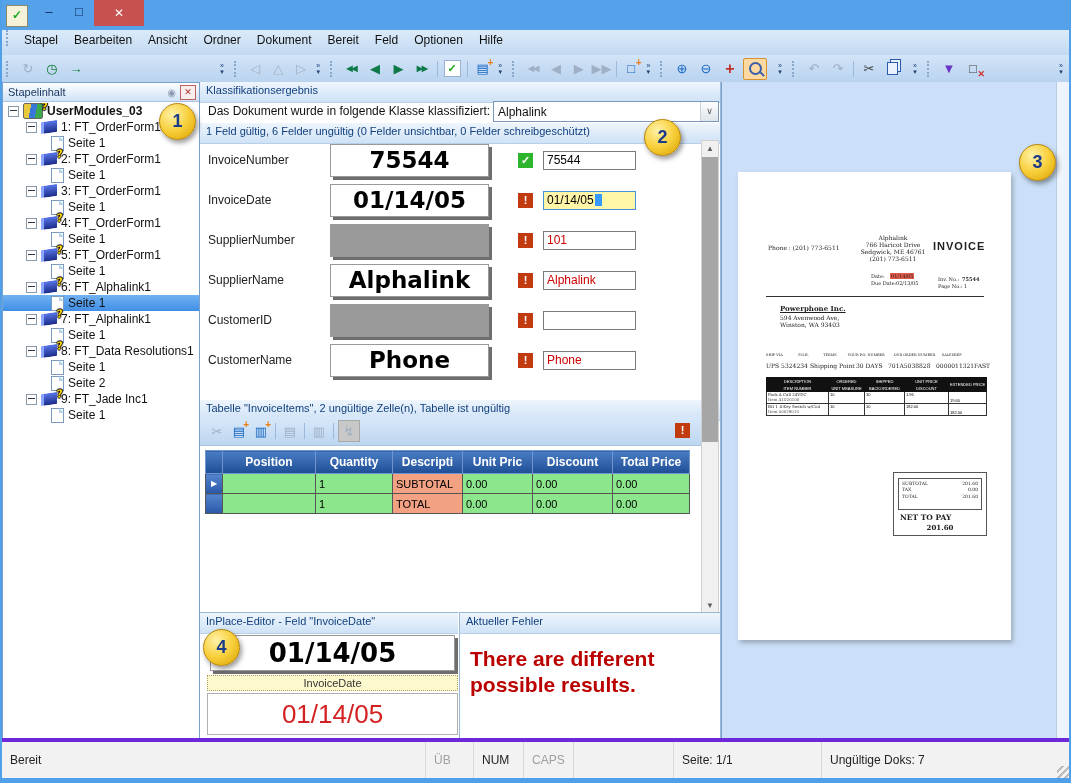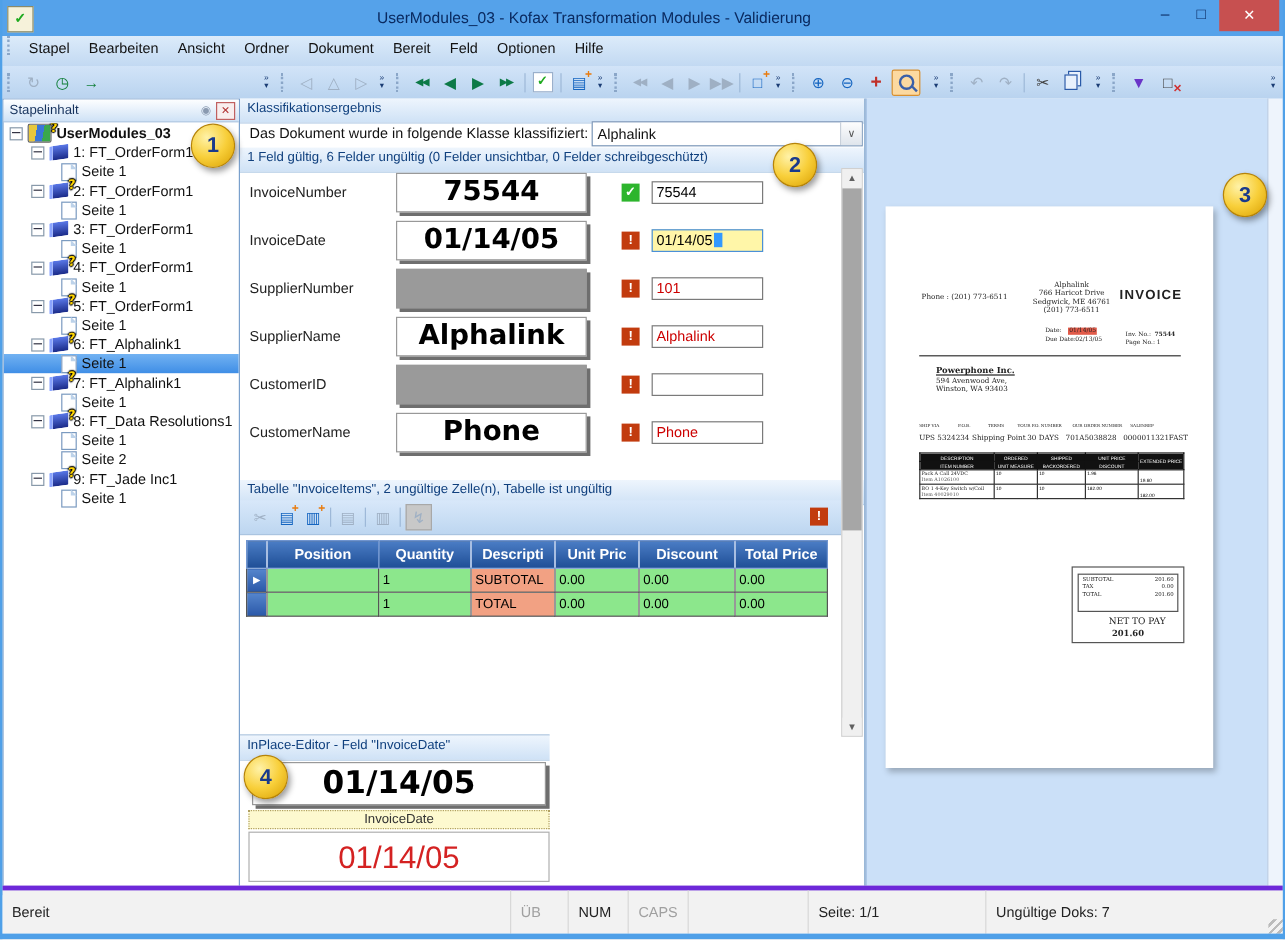--- a/index.html
+++ b/index.html
@@ -143,21 +143,21 @@
   .pg-bill2{left:42px;top:142px;font-size:6px;}
   .pg-bill3{left:42px;top:149px;font-size:6px;}
   .pg-shiplbl{left:28px;top:181px;width:220px;font-size:3.5px;color:#777;white-space:pre;}
   .pg-shipval{font-size:6px;}
   .dg{position:absolute;left:28px;top:205px;border-collapse:collapse;}
   .dg th{background:#111;color:#fff;font-size:4px;font-weight:normal;border:1px solid #111;padding:0 1px;height:6px;white-space:nowrap;overflow:hidden;}
   .dg td{border:1px solid #333;font-size:4px;padding:0 1px;height:11px;vertical-align:top;white-space:nowrap;overflow:hidden;}
   .totbox{position:absolute;left:155px;top:300px;width:92px;height:62px;border:1px solid #555;background:#fff;}
   .totbox .inner{position:absolute;left:4px;top:5px;right:4px;height:30px;border:1px solid #555;font-size:4.5px;}
   .totrow{display:flex;justify-content:space-between;padding:1.5px 3px 0 3px;}
-  .net-l{position:absolute;left:6px;top:40px;font-size:7.5px;font-weight:normal;font-family:"Liberation Sans",sans-serif;margin-left:24px;}
+  .net-l{position:absolute;left:6px;top:40px;font-size:7.5px;font-weight:bold;font-family:"Liberation Sans",sans-serif;}
   .net-v{position:absolute;left:0;right:0;top:50px;text-align:center;font-size:7px;font-weight:bold;}
   
   .statusbar{position:absolute;left:2px;right:2px;bottom:5px;height:36px;background:#f2f2f2;display:flex;
              font-size:12px;color:#222;border-top:4px solid #6d28d9;z-index:30;}
   .sb-cell{display:flex;align-items:center;padding-left:8px;border-right:1px solid #d8d8d8;box-sizing:border-box;white-space:nowrap;}
   .sb-dim{color:#a0a0a0;}
   .sb-grip{margin-left:auto;align-self:flex-end;width:12px;height:12px;
            background:repeating-linear-gradient(135deg,transparent 0 3px,#bbb 3px 5px);}
   
   .badge{position:absolute;width:35px;height:35px;border-radius:50%;z-index:50;text-align:center;
@@ -171,21 +171,20 @@
 </head>
 <body>
 
 <div id="app">
   <div class="edge edge-l"></div>
   <div class="edge edge-r"></div>
   <div class="edge edge-b"></div>
 
   <div class="titlebar">
     <span class="app-icon">✓</span>
-    <span class="title-text">UserModules_03 - Kofax Transformation Modules - Validierung</span>
     <span class="win-btn">–</span>
     <span class="win-btn">□</span>
     <span class="win-close">✕</span>
   </div>
 
   <div class="menubar">
     <span class="grip"></span>
     <span class="menu-item">Stapel</span>
     <span class="menu-item">Bearbeiten</span>
     <span class="menu-item">Ansicht</span>
@@ -537,20 +536,24 @@
       <span class="vs-arrow vs-down">▼</span>
     </div>
 
     <div class="inplace">
       <div class="strip pane-head">InPlace-Editor - Feld "InvoiceDate"</div>
       <div class="ip-snippet">01/14/05</div>
       <div class="ip-fieldname">InvoiceDate</div>
       <div class="ip-value">01/14/05</div>
     </div>
 
+    <div class="errpane">
+      <div class="strip pane-head">Aktueller Fehler</div>
+      <div class="err-msg">There are different possible results.</div>
+    </div>
   </div>
 
   <div class="right-panel">
     <div class="rp-scroll"></div>
     <div class="page">
       <span class="pg-phone">Phone :   (201) 773-6511</span>
       <span class="pg-co">
         <span style="position:static;display:block;">Alphalink</span>
         <span style="position:static;display:block;">766 Haricot Drive</span>
         <span style="position:static;display:block;">Sedgwick, ME 46761</span>

